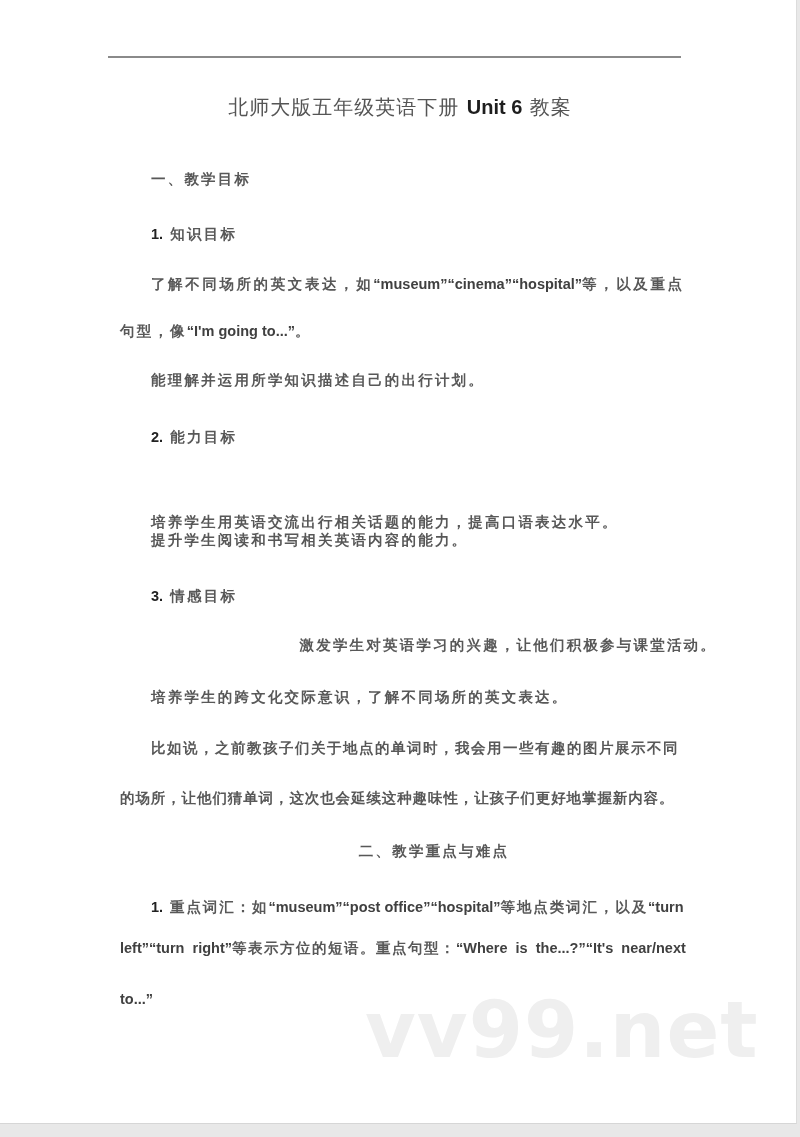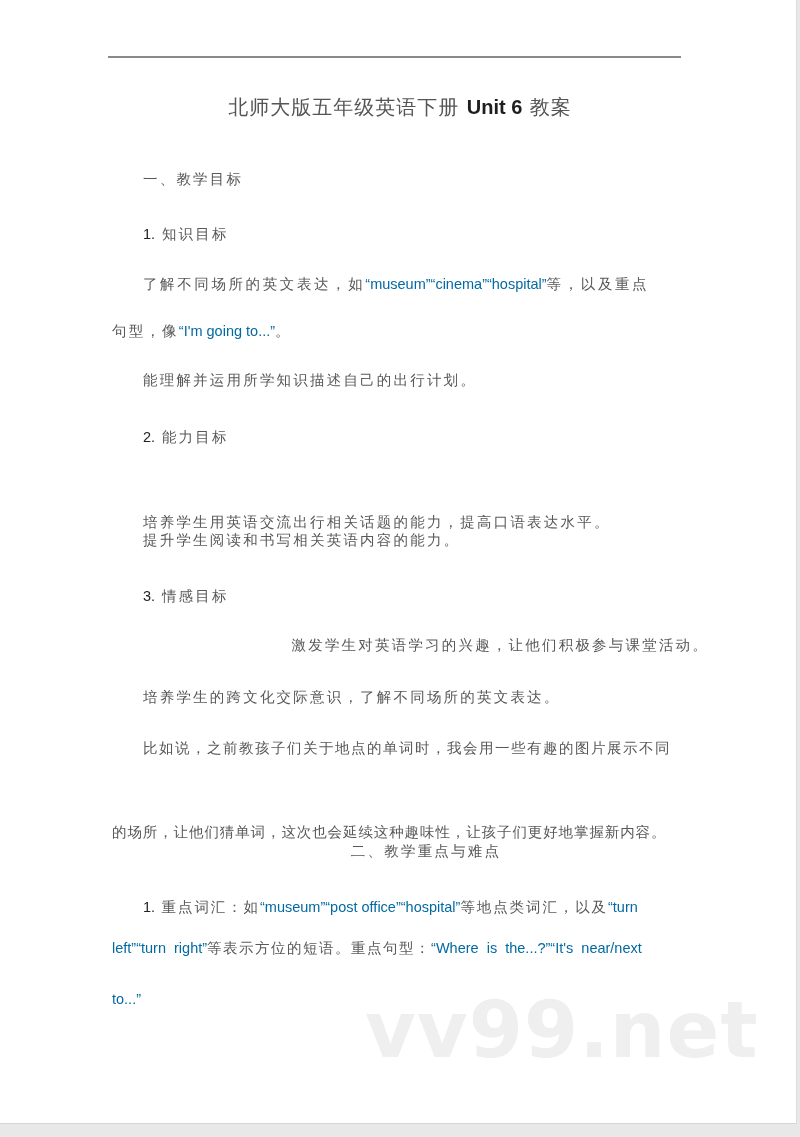--- a/index.html
+++ b/index.html
@@ -50,32 +50,33 @@
       letter-spacing: 0;
     }
     .content {
       position: absolute;
       left: 112px;
       top: 164px;
       width: 566px;
     }
     .line {
       position: absolute;
-      left: 0;
+      left: 8px;
       width: 566px;
       font-size: 14.5px;
       line-height: 30px;
       color: #585858;
       white-space: nowrap;
       letter-spacing: 2.2px;
+      font-weight: bold;
     }
     .indent { padding-left: 31px; }
     .en {
       font-family: "Liberation Sans", sans-serif;
-      color: #0369a1;
+      color: #404040;
       letter-spacing: 0;
     }
     .num {
       font-family: "Liberation Sans", sans-serif;
       color: #222222;
       letter-spacing: 0;
     }
     .watermark {
       position: absolute;
       left: 365px;
@@ -140,21 +141,21 @@
       <span>激发学生对英语学习的兴趣，让他们积极参与课堂活动。</span>
     </div>
 
     <div class="line indent" style="top:518px;">
       <span>培养学生的跨文化交际意识，了解不同场所的英文表达。</span>
     </div>
 
     <div class="line indent" style="top:569px; letter-spacing:1.5px;">
       <span>比如说，之前教孩子们关于地点的单词时，我会用一些有趣的图片展示不同</span>
     </div>
-    <div class="line" style="top:619px; letter-spacing:0.9px;margin-top:34px;">
+    <div class="line" style="top:619px; letter-spacing:0.9px;">
       <span>的场所，让他们猜单词，这次也会延续这种趣味性，让孩子们更好地掌握新内容。</span>
     </div>
 
     <div class="line indent" style="top:672px;text-align:center;">
       <span>二、教学重点与难点</span>
     </div>
 
     <div class="line indent" style="top:728px; letter-spacing:1.9px;">
       <span class="num">1.</span><span> 重点词汇：如</span><span class="en">“museum”“post office”“hospital”</span><span>等地点类词汇，以及</span><span class="en">“turn</span>
     </div>

